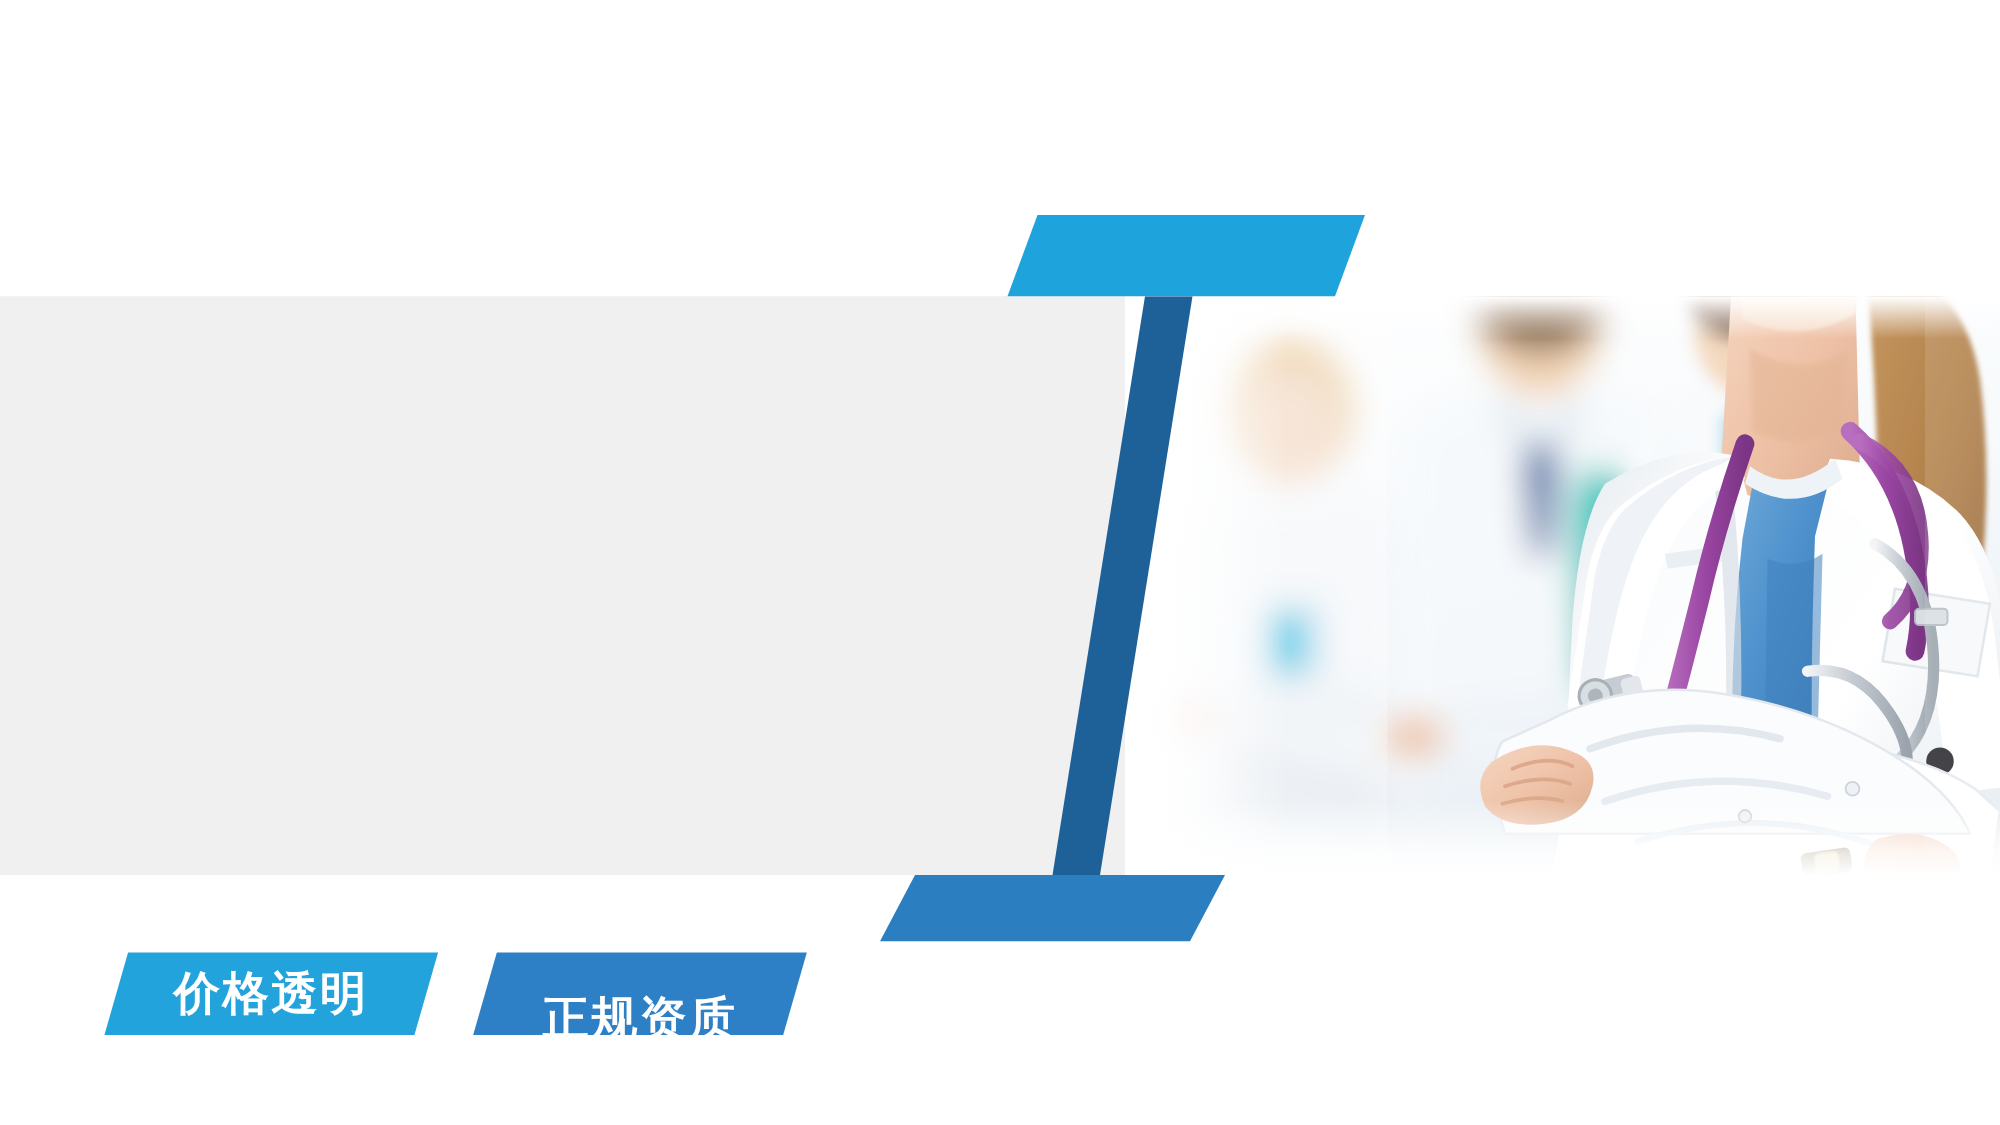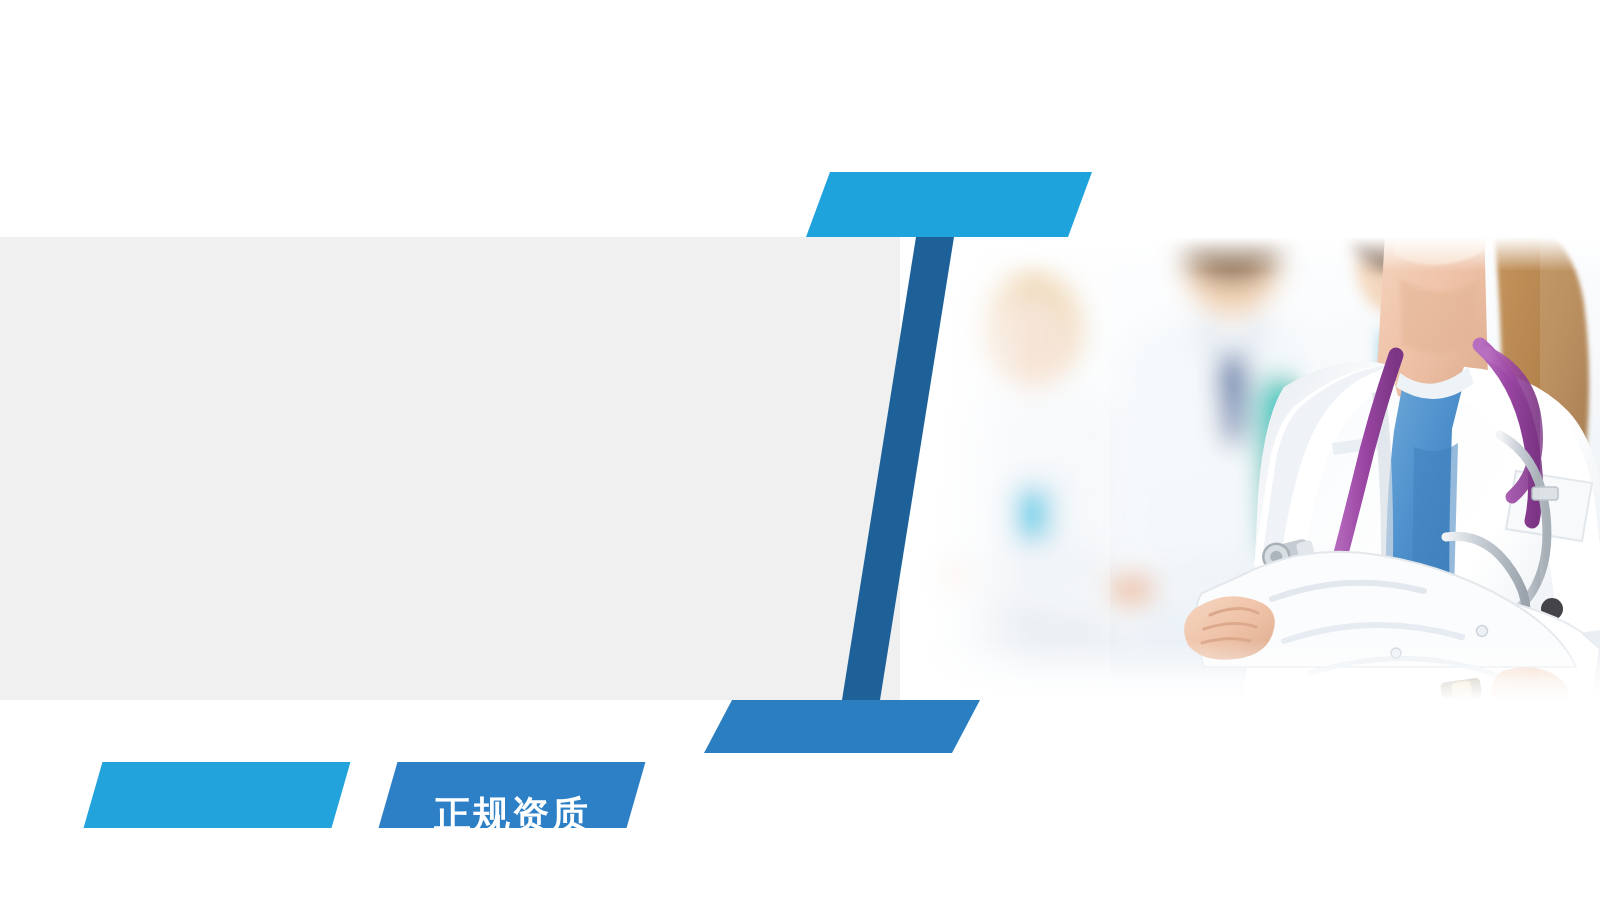--- a/index.html
+++ b/index.html
@@ -287,20 +287,21 @@
     <svg width="320" height="62" viewBox="0 0 320 62" xmlns="http://www.w3.org/2000/svg">
       <polygon points="52,5 300,5 272,58 24,58" fill="#2b7fc0"></polygon>
     </svg>
   </div>
 
 
   <div class="badges">
 
     <div class="badge" id="badge-0">
       <span class="skew" style="background:#23a3dc"></span>
+      <span class="label" style="color: rgb(255, 255, 255);">价格透明</span>
     </div>
 
     <div class="badge" id="badge-1">
       <span class="skew" style="background:#2e80c6"></span>
       <span class="label" style="color: rgb(255, 255, 255); margin-top: 39px;">正规资质</span>
     </div>
 
   </div>
 
 </div>

